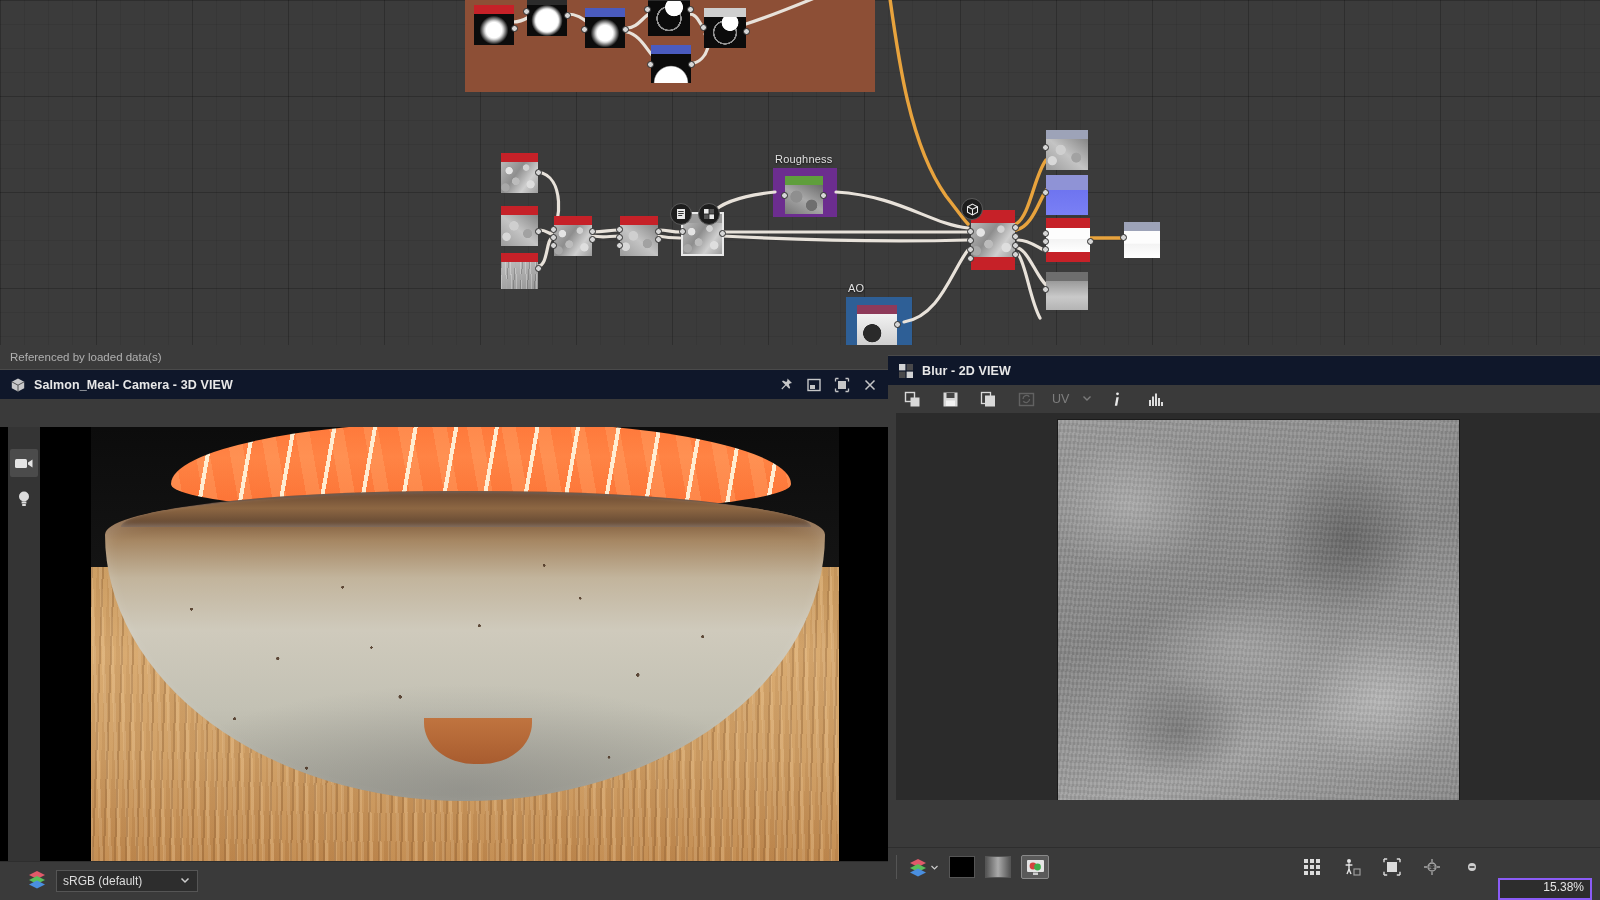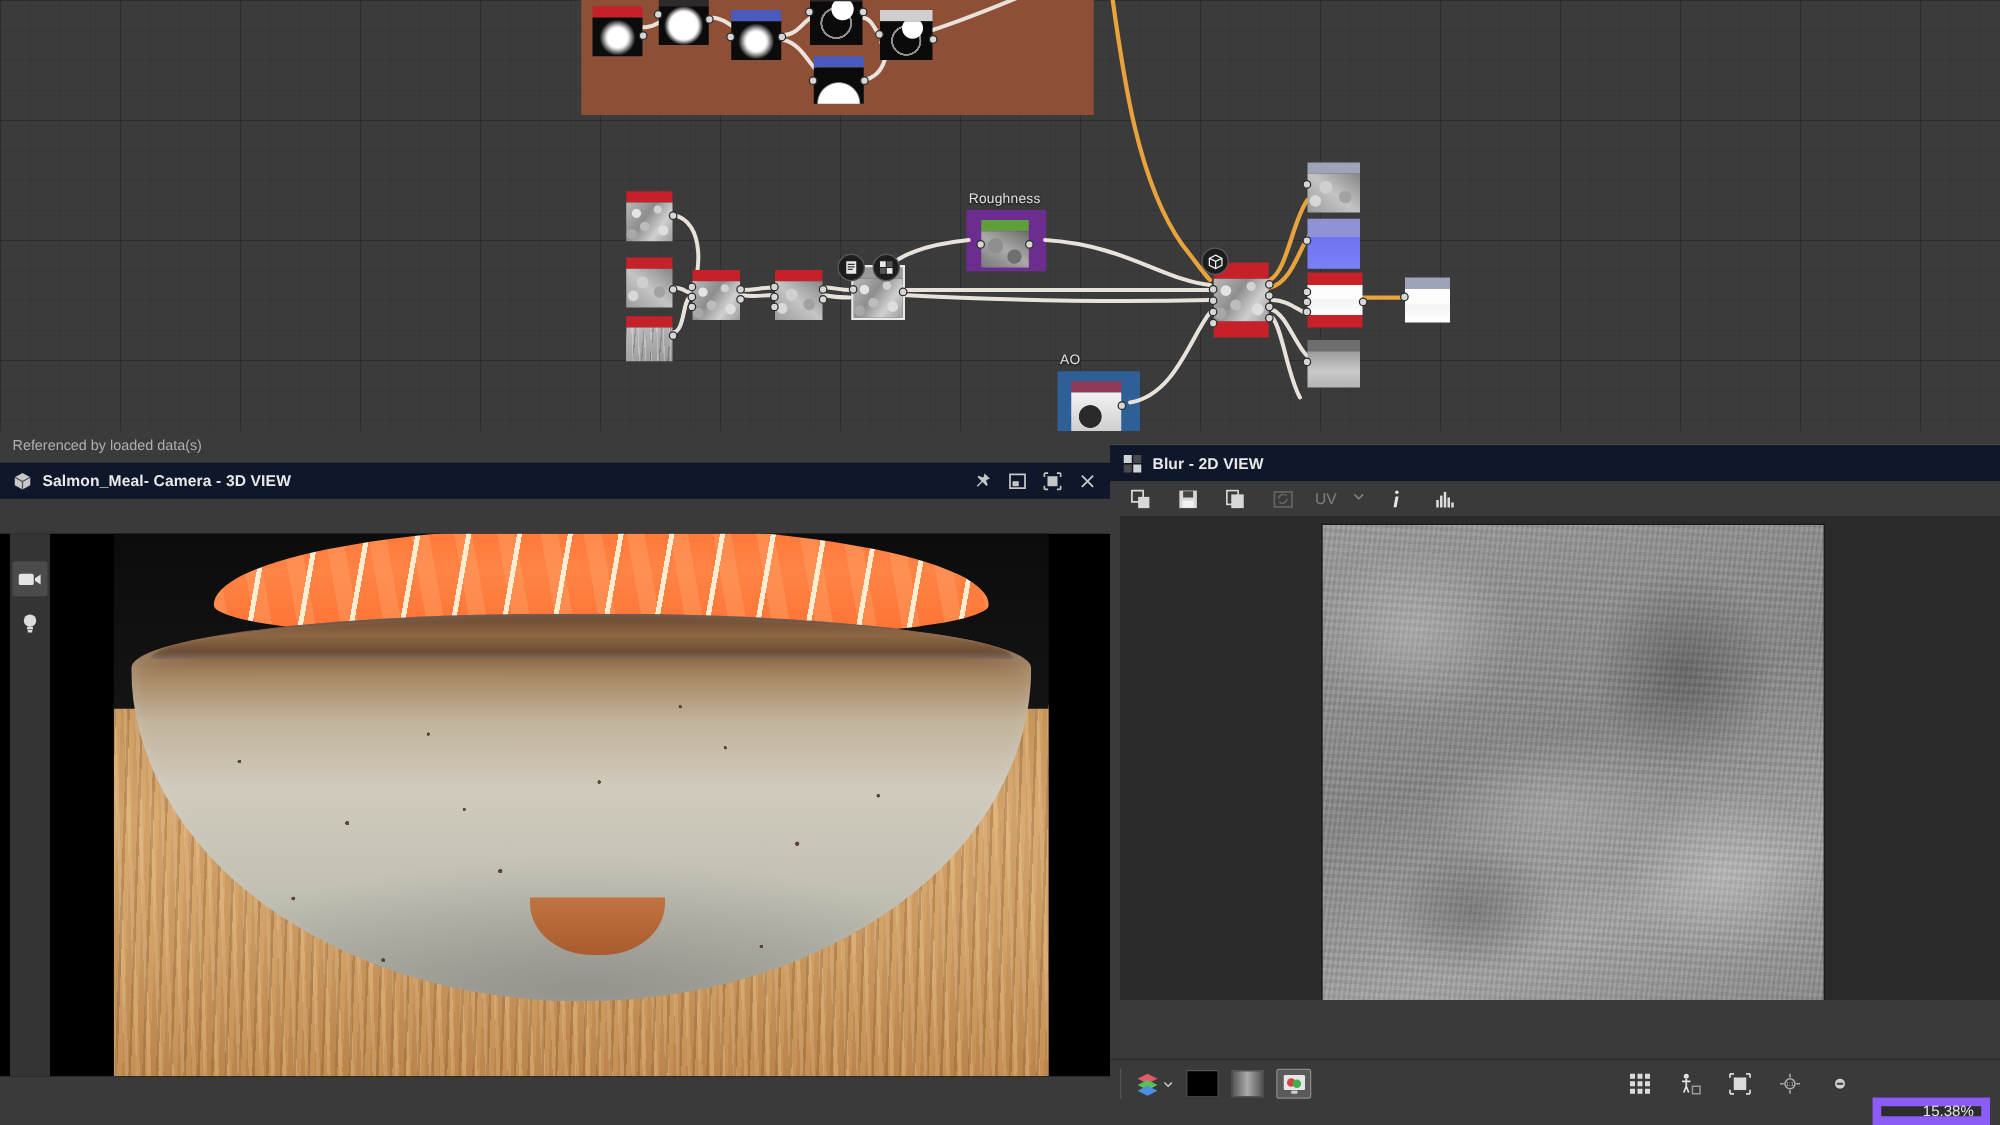--- a/index.html
+++ b/index.html
@@ -169,22 +169,22 @@
     background:#3a3a3a; display:flex; align-items:center; padding:0 8px;
     border-top:1px solid #2e2e2e; gap:10px;
   }
   .swatch { width:26px; height:22px; border:1px solid #555; }
   .btn-icon {
     width:28px; height:24px; display:flex; align-items:center; justify-content:center;
     border-radius:2px;
   }
   .btn-icon.sel { background:#5a5a5a; border:1px solid #8a8a8a; }
   #zoomfield {
-    width:94px; height:22px; background:#2d2d2d; border:7px solid #8b5cf6;
-    display:flex; align-items:center; justify-content:flex-end;
+    width:94px; height:22px; background:#2d2d2d; border:2px solid #8b5cf6;
+    display:flex; align-items:flex-start; justify-content:flex-end;
     padding-right:6px; font-size:12px; color:#e6e6e6;margin-top:44px;
   }
   .sep { width:1px; height:24px; background:#555; }
 </style>
 </head>
 <body>
 
 <div id="app">
 
   <div id="graph">
@@ -499,20 +499,37 @@
                radial-gradient(circle at 61% 14%, #4a3322 0 1.2px, transparent 1.5px),
                radial-gradient(circle at 37% 44%, #4a3322 0 1.1px, transparent 1.4px);
              background-size: 100% 100%;"></div>
 
         <div style="position:absolute; left:333px; top:291px; width:108px; height:46px;
              border-radius:0 0 46% 46%/0 0 90% 90%;
              background:linear-gradient(to bottom,#c0743f,#a85c2f);"></div>
       </div>
     </div>
 
+    <div id="bottombar3d">
+      <span>
+        <svg width="22" height="20" viewBox="0 0 22 20">
+            <path d="M11 2 19 6 11 10 3 6z" fill="#e05a6a"></path>
+            <path d="M11 7 19 11 11 15 3 11z" fill="#5abf5a"></path>
+            <path d="M11 11.5 19 15.5 11 19.5 3 15.5z" fill="#4a8fe0"></path>
+          </svg>
+      </span>
+      <div class="combo">
+        <span class="cval">sRGB (default)</span>
+        <span>
+          <svg width="12" height="12" viewBox="0 0 12 12">
+              <path d="M2.5 4.5 6 8 9.5 4.5" stroke="#ccc" stroke-width="1.5" fill="none"></path>
+            </svg>
+        </span>
+      </div>
+    </div>
 
   </div>
 
   <div class="panel" id="panel2d">
     <div class="panel-title">
       <span>
         <svg class="ticon" viewBox="0 0 16 16">
             <rect x="1" y="1" width="6.4" height="6.4" fill="#e2e2e2"></rect>
             <rect x="8.6" y="1" width="6.4" height="6.4" fill="#4e4e4e"></rect>
             <rect x="1" y="8.6" width="6.4" height="6.4" fill="#4e4e4e"></rect>

